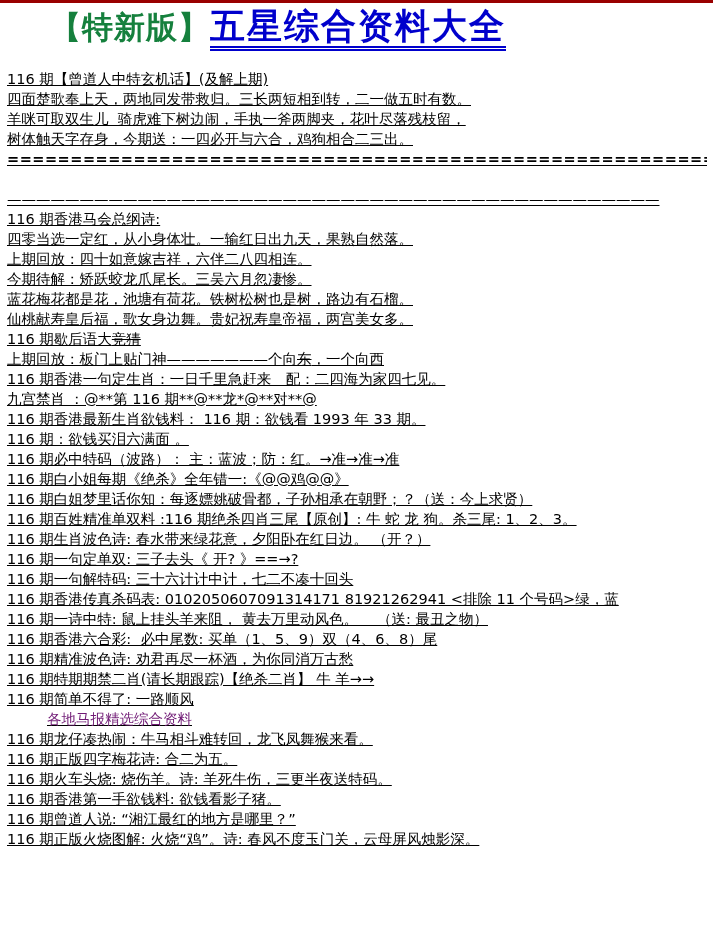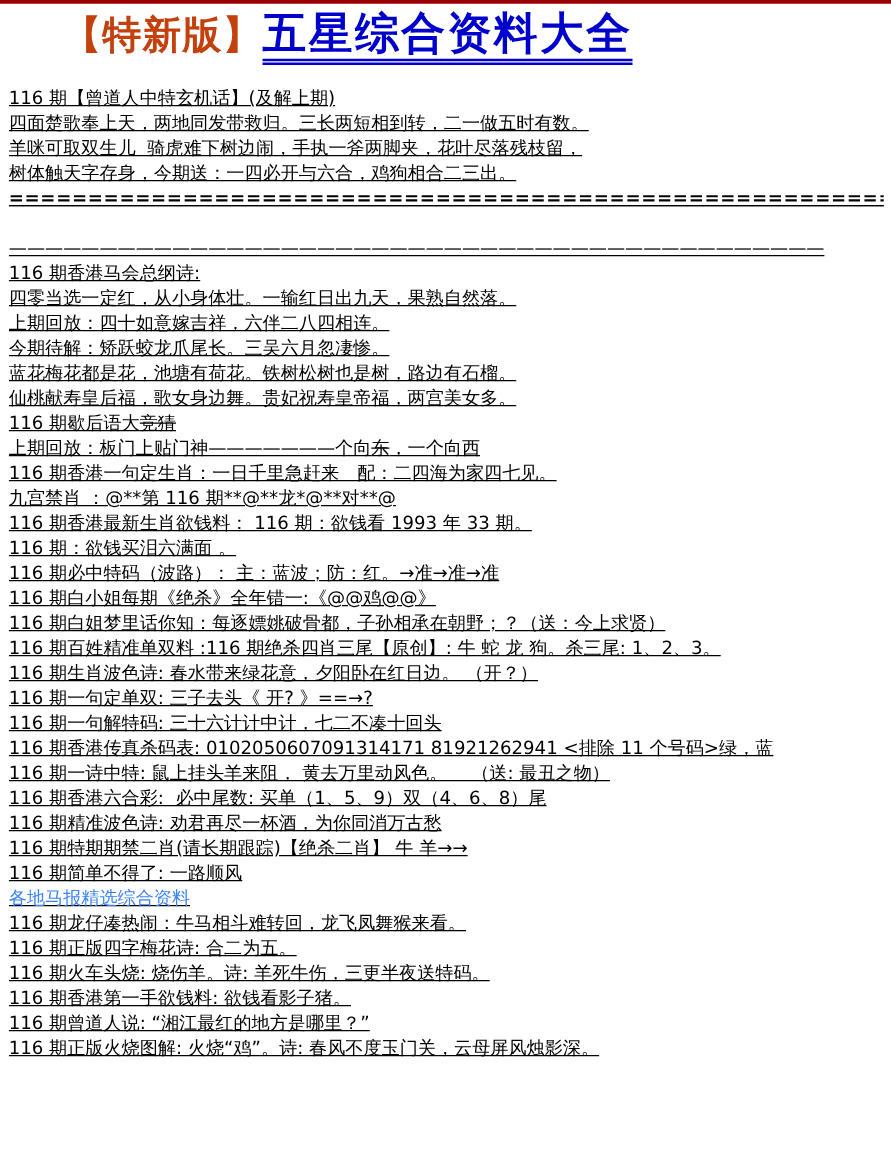--- a/index.html
+++ b/index.html
@@ -7,36 +7,36 @@
     width:713px;height:939px;box-sizing:border-box;
     background:#ffffff;border-top:3px solid #990000;
     font-family:"DejaVu Sans",sans-serif;color:#000;
     overflow:hidden;
   }
   .header{
     display:flex;align-items:baseline;
     padding:4px 0 2px 50px;height:56px;box-sizing:border-box;
   }
   .badge{
-    font-size:31px;font-weight:bold;color:#c2410c;
+    font-size:31px;font-weight:bold;color:#15803d;
     font-family:"DejaVu Sans",sans-serif;letter-spacing:1px;white-space:nowrap;
   }
   .title{
     font-size:35px;color:#0000cc;font-family:"DejaVu Serif",serif;
     font-weight:bold;letter-spacing:2px;white-space:nowrap;
     border-bottom:5px double #0000cc;padding-bottom:1px;line-height:1.05;
     text-decoration:none;cursor:pointer;
   }
   .content{padding:10px 6px 0 7px;text-decoration:underline;}
   .line{
     height:20px;line-height:20px;font-size:14.5px;
     white-space:pre;overflow:hidden;
   }
   .line.blank{height:20px;}
-  .line.section{color:#3b82f6;}
+  .line.section{color:#701a75;margin-left:40px;}
   .line.sep-eq{letter-spacing:0.5px;text-decoration:underline;font-weight:bold;}
   .line.sep-dash{letter-spacing:0;}
   .strike{text-decoration:line-through;}
 </style>
 </head>
 <body>
 
 <div class="page">
   <div class="header">
     <span class="badge">【特新版】</span>

